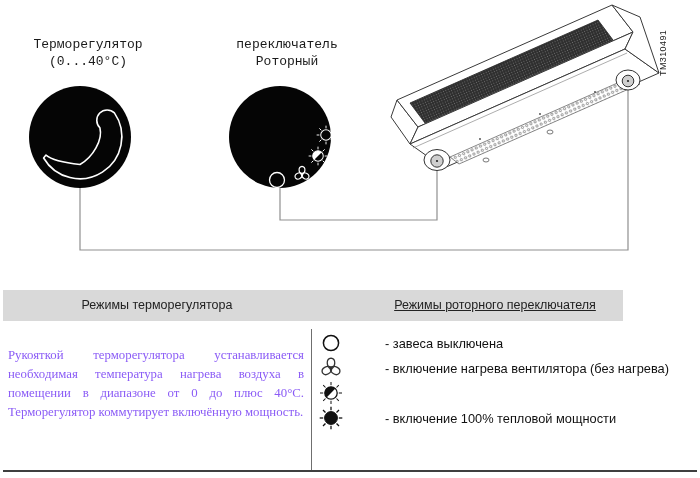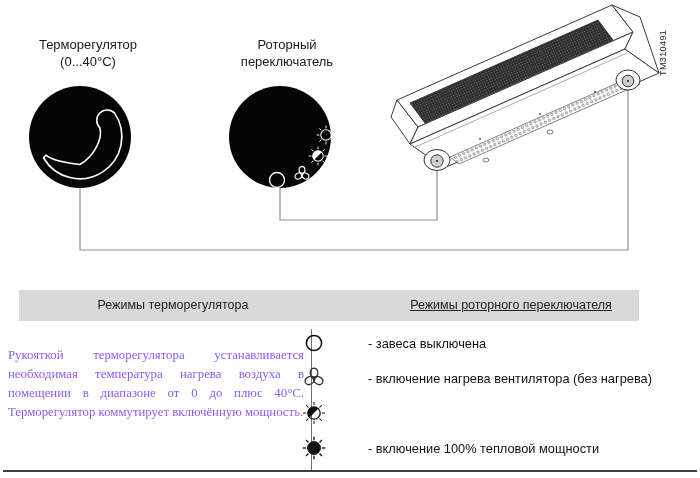--- a/index.html
+++ b/index.html
@@ -1,60 +1,60 @@
 <!DOCTYPE html>
 <html><head>
 <meta charset="utf-8">
 <style>
   html,body{margin:0;padding:0;background:#fff;}
   #screen{
     position:relative;width:700px;height:478px;background:#ffffff;overflow:hidden;
     font-family:"Liberation Sans","DejaVu Sans",sans-serif;color:#1c1c1c;
   }
-  .abs{position:absolute;}
+  .abs{position:absolute;font-family:Liberation Mono, monospace;}
   .knob-label{
     width:170px;text-align:center;font-size:13px;line-height:17px;color:#1a1a1a;
   }
   
   #diagram-svg{position:absolute;left:0;top:0;width:700px;height:292px;}
   
   .tbl-header{
-    position:absolute;left:3px;top:290px;width:620px;height:31px;background:#d9d9d9;margin-left:16px;
+    position:absolute;left:3px;top:290px;width:620px;height:31px;background:#d9d9d9;
   }
   .tbl-header .hcell{
     position:absolute;top:0;height:31px;line-height:31px;font-size:12.5px;color:#222;text-align:center;
   }
   .hcell.left{left:0;width:308px;}
   .hcell.right{left:308px;width:368px;text-decoration:underline;}
   .col-divider{position:absolute;left:311px;top:329px;width:1px;height:142px;background:#6f6f6f;}
   .tbl-bottom{position:absolute;left:3px;top:470px;width:694px;height:2px;background:#3f3f3f;}
   .desc-cell{
     position:absolute;left:8px;top:346px;width:296px;
     font-size:12.8px;line-height:19.1px;text-align:justify;color:#8b5cf6;font-family:Liberation Serif, serif;
   }
   .modes{
-    position:absolute;left:302px;top:331px;width:370px;
-    display:flex;flex-direction:column;gap:11px;
+    position:absolute;left:319px;top:331px;width:370px;
+    display:flex;flex-direction:column;gap:1px;
   }
   .mode-row{display:flex;align-items:center;height:24px;}
   .mode-icon{width:24px;height:24px;flex:0 0 24px;}
   .mode-label{margin-left:42px;font-size:12.8px;color:#111;white-space:nowrap;}
 </style>
 </head>
 <body>
 
 <div id="screen">
 
   <div class="abs knob-label" style="left:3px;top:36px;">
     <div>Терморегулятор</div>
     <div>(0...40°С)</div>
   </div>
   <div class="abs knob-label" style="left:202px;top:36px;">
+    <div>переключатель</div>
     <div>Роторный</div>
-    <div>переключатель</div>
   </div>
 
   <svg id="diagram-svg" viewBox="0 0 700 292">
     <defs>
       <pattern id="mesh" width="2.6" height="2.6" patternUnits="userSpaceOnUse" patternTransform="rotate(-24)">
         <rect width="2.6" height="2.6" fill="#2e2e2e"></rect>
         <circle cx="1.3" cy="1.3" r="0.55" fill="#6e6e6e"></circle>
       </pattern>
       <pattern id="dots" width="4.6" height="4.6" patternUnits="userSpaceOnUse" patternTransform="rotate(-24)">
         <rect width="4.6" height="4.6" fill="#ffffff"></rect>

